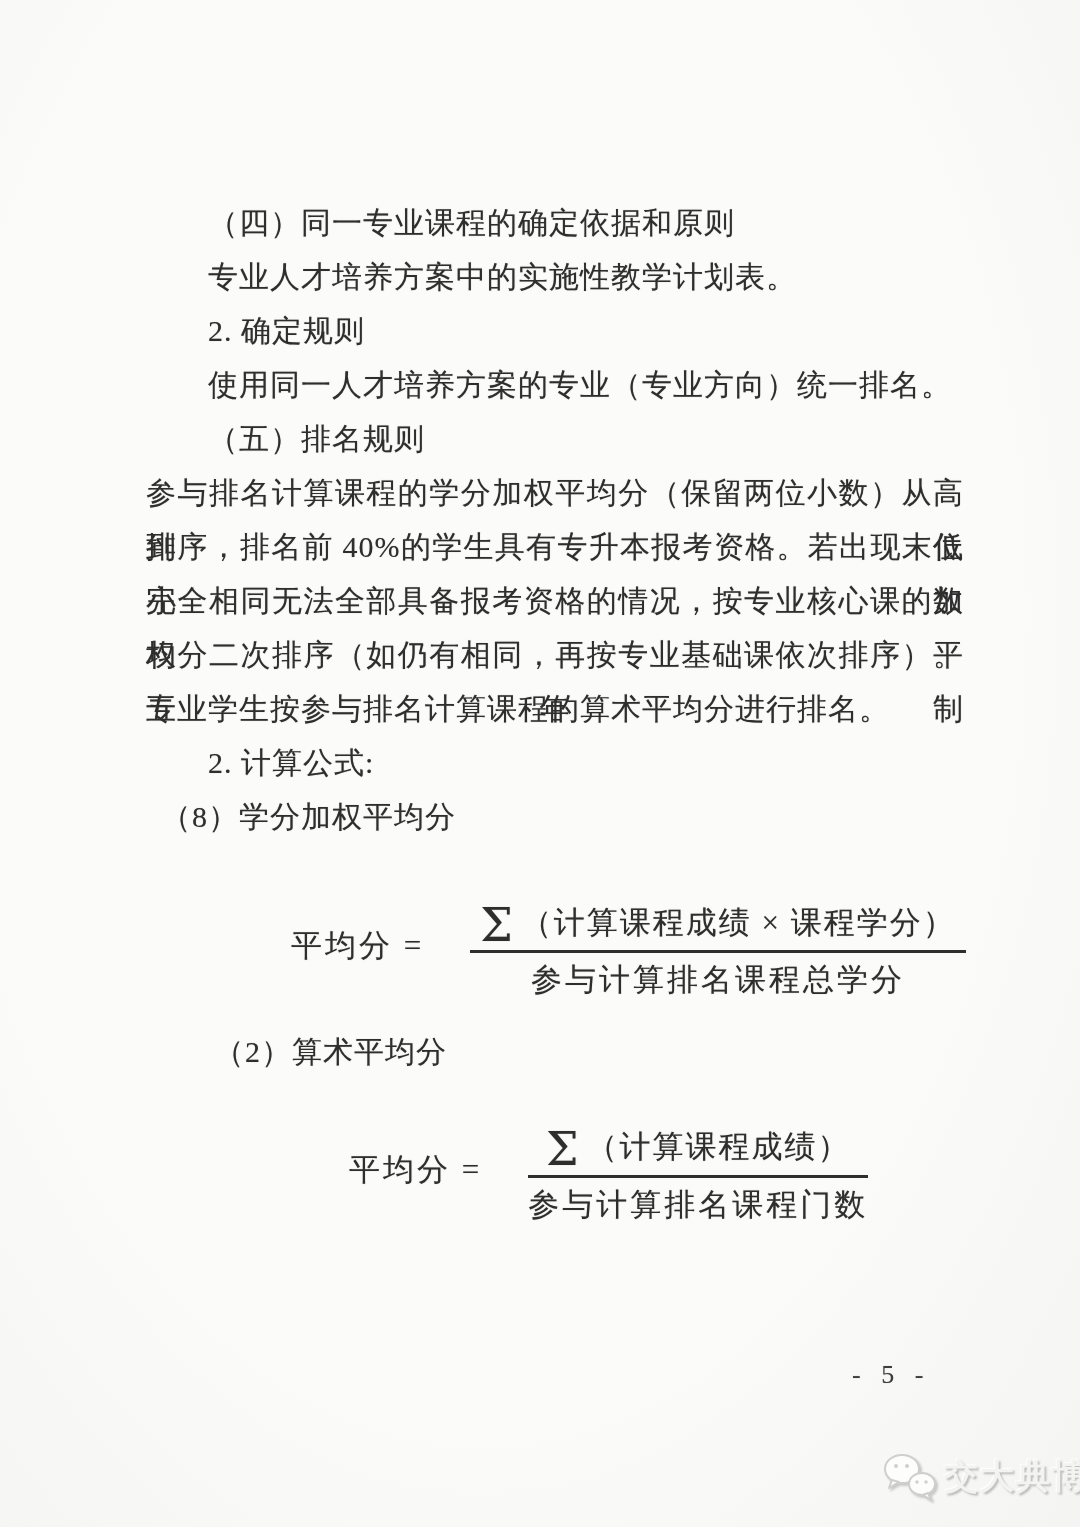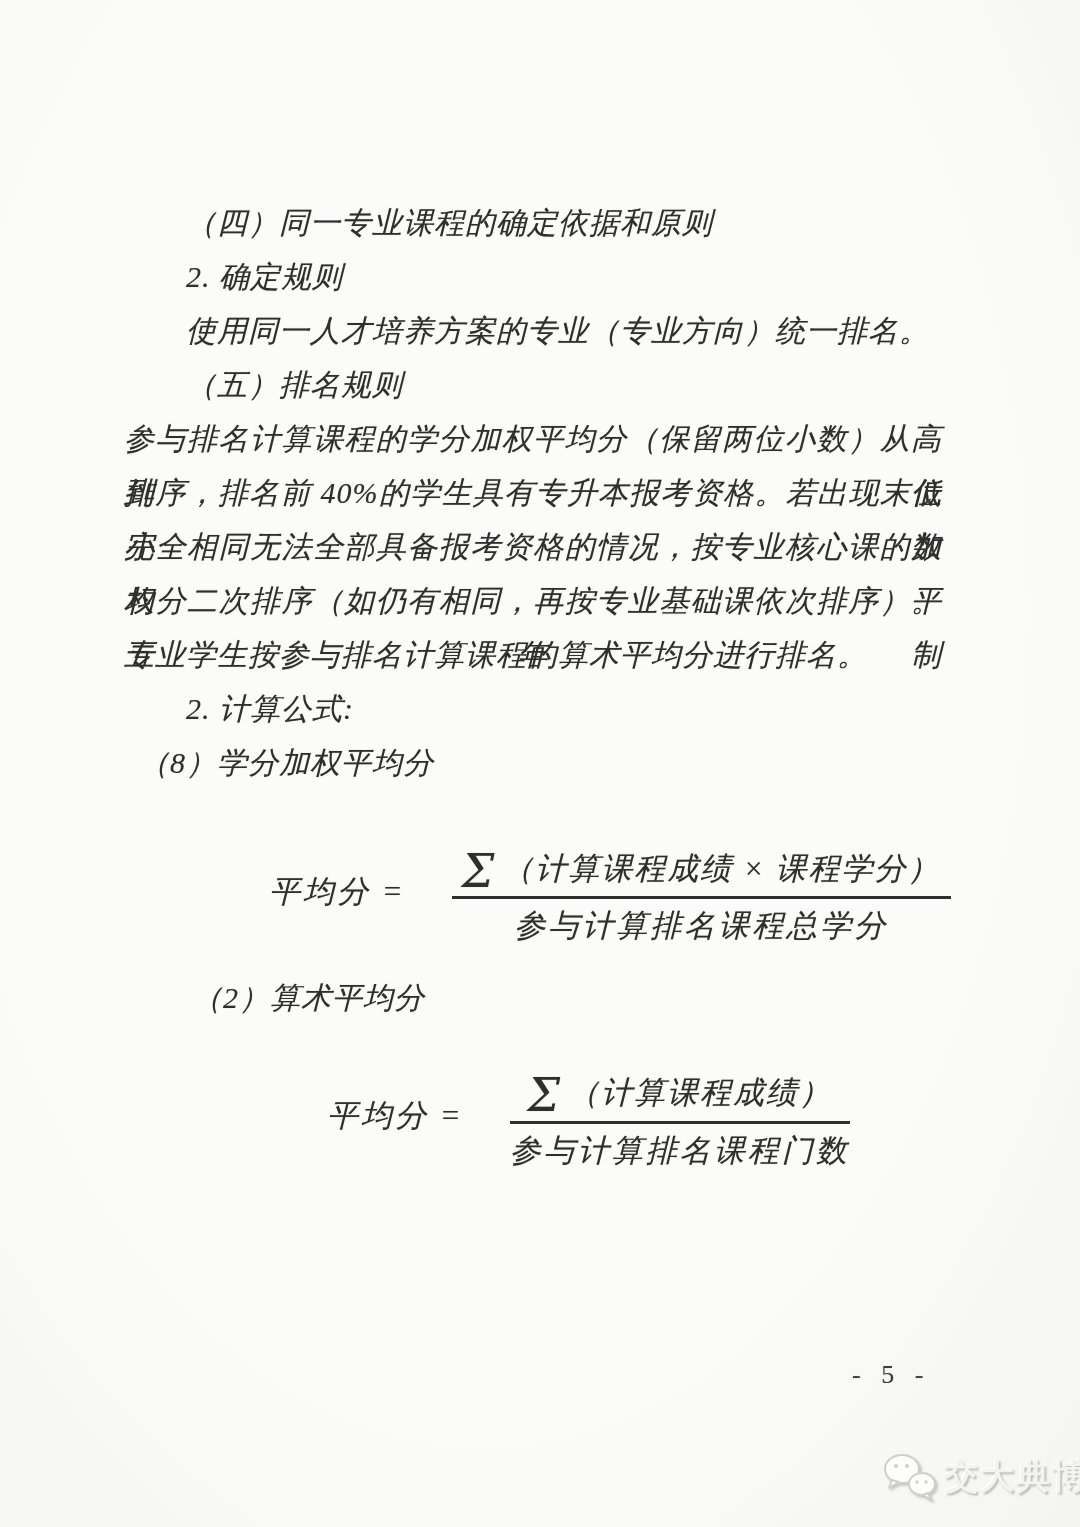--- a/index.html
+++ b/index.html
@@ -3,25 +3,24 @@
 <meta charset="utf-8">
 <style>
   html,body{margin:0;padding:0;}
   body{
     width:1080px;height:1527px;position:relative;overflow:hidden;
     background:radial-gradient(ellipse at 45% 40%, #fbfbfa 60%, #f4f4f2 100%) #f8f8f6;
     font-family:"Liberation Serif","DejaVu Serif",serif;
     color:#2e2e2e;
   }
   .doc-content{
-    position:absolute;left:124px;top:196px;width:818px;
+    position:absolute;left:146px;top:196px;width:818px;
     font-size:30px;line-height:54px;
     text-shadow:0 0 1px rgba(46,46,46,0.38);
     letter-spacing:1px;
-    font-style:italic;
   }
   .line{height:54px;white-space:nowrap;}
   .indent{padding-left:62px;}
   .indent-sm{padding-left:15px;}
   .indent-lg{padding-left:68px;}
   .fill{white-space:normal;text-align:justify;text-align-last:justify;}
   .fill.indent{padding-left:57px;}
 
   .formula{
     display:flex;align-items:center;font-size:31px;line-height:1.2;
@@ -57,20 +56,21 @@
     font-size:34px;letter-spacing:2px;font-weight:bold;white-space:nowrap;
     color:#f3f3f2;
     text-shadow:2px 2px 2px #bfbfbd, -1px -1px 1px #ffffff;
   }
 </style>
 </head>
 <body>
 
 <div class="doc-content">
   <div class="line indent">（四）同一专业课程的确定依据和原则</div>
+  <div class="line indent">专业人才培养方案中的实施性教学计划表。</div>
   <div class="line indent">2. 确定规则</div>
   <div class="line indent">使用同一人才培养方案的专业（专业方向）统一排名。</div>
   <div class="line indent">（五）排名规则</div>
   <div class="line fill">参与排名计算课程的学分加权平均分（保留两位小数）从高到低</div>
   <div class="line fill">排序，排名前 40%的学生具有专升本报考资格。若出现末位小数</div>
   <div class="line fill">完全相同无法全部具备报考资格的情况，按专业核心课的加权平</div>
   <div class="line fill">均分二次排序（如仍有相同，再按专业基础课依次排序）。五年制</div>
   <div class="line">专业学生按参与排名计算课程的算术平均分进行排名。</div>
   <div class="line indent">2. 计算公式:</div>
   <div class="line indent-sm">（8）学分加权平均分</div>

